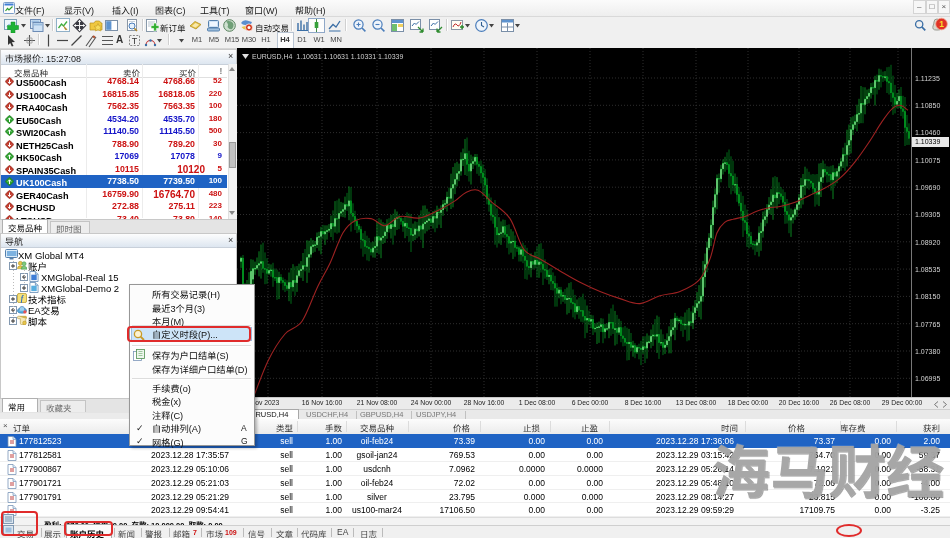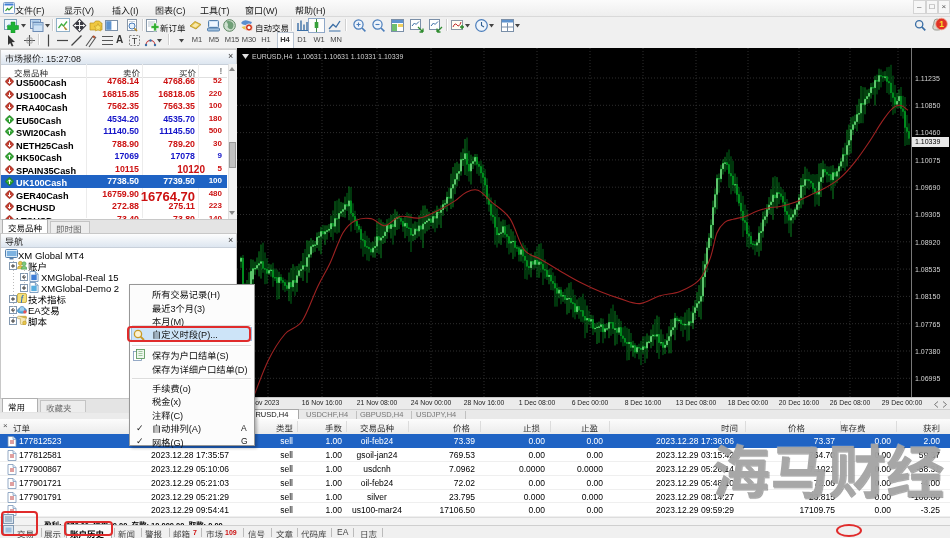--- a/index.html
+++ b/index.html
@@ -546,21 +546,21 @@
     <svg style="position:absolute;left:5px;top:189.5px" width="9" height="9" viewBox="0 0 9 9">
       <rect x="1.4" y="1.4" width="6.2" height="6.2" rx="1" transform="rotate(45 4.5 4.5)" fill="#c0392b" stroke="#8f2418" stroke-width="0.6"></rect>
       <path d="M4.5 2.5 L4.5 6 M3 4.8 L4.5 6.6 L6 4.8" stroke="#fff" stroke-width="1" fill="none"></path>
     </svg>
     <div style="position:absolute;left:16.0px;top:188.5px"><svg width="54" height="12" viewBox="0 0 54 12" style="overflow:visible;">
         <g fill="#000" transform="translate(0,8.1)">
           <text x="0.0" y="0" font-family="Liberation Sans" font-size="9.2" font-weight="bold" xml:space="preserve">GER40Cash</text>
         </g>
       </svg></div>
     <span style="position:absolute;right:811px;top:189.7px;font-size:8.8px;font-weight:bold;color:#cc1111;white-space:pre;line-height:1;">16759.90</span>
-    <span style="position:absolute;right:755px;top:189.7px;font-size:13px;font-weight:bold;color:#cc1111;white-space:pre;line-height:1;">16764.70</span>
+    <span style="position:absolute;right:755px;top:189.7px;font-size:10px;font-weight:bold;color:#cc1111;white-space:pre;line-height:1;">16764.70</span>
     <span style="position:absolute;right:728px;top:189.7px;font-size:8px;font-weight:bold;color:#cc1111;white-space:pre;line-height:1;">480</span>
     <svg style="position:absolute;left:5px;top:202.0px" width="9" height="9" viewBox="0 0 9 9">
       <rect x="1.4" y="1.4" width="6.2" height="6.2" rx="1" transform="rotate(45 4.5 4.5)" fill="#c0392b" stroke="#8f2418" stroke-width="0.6"></rect>
       <path d="M4.5 2.5 L4.5 6 M3 4.8 L4.5 6.6 L6 4.8" stroke="#fff" stroke-width="1" fill="none"></path>
     </svg>
     <div style="position:absolute;left:16.0px;top:201.0px"><svg width="41" height="12" viewBox="0 0 41 12" style="overflow:visible;">
         <g fill="#000" transform="translate(0,8.1)">
           <text x="0.0" y="0" font-family="Liberation Sans" font-size="9.2" font-weight="bold" xml:space="preserve">BCHUSD</text>
         </g>
       </svg></div>

